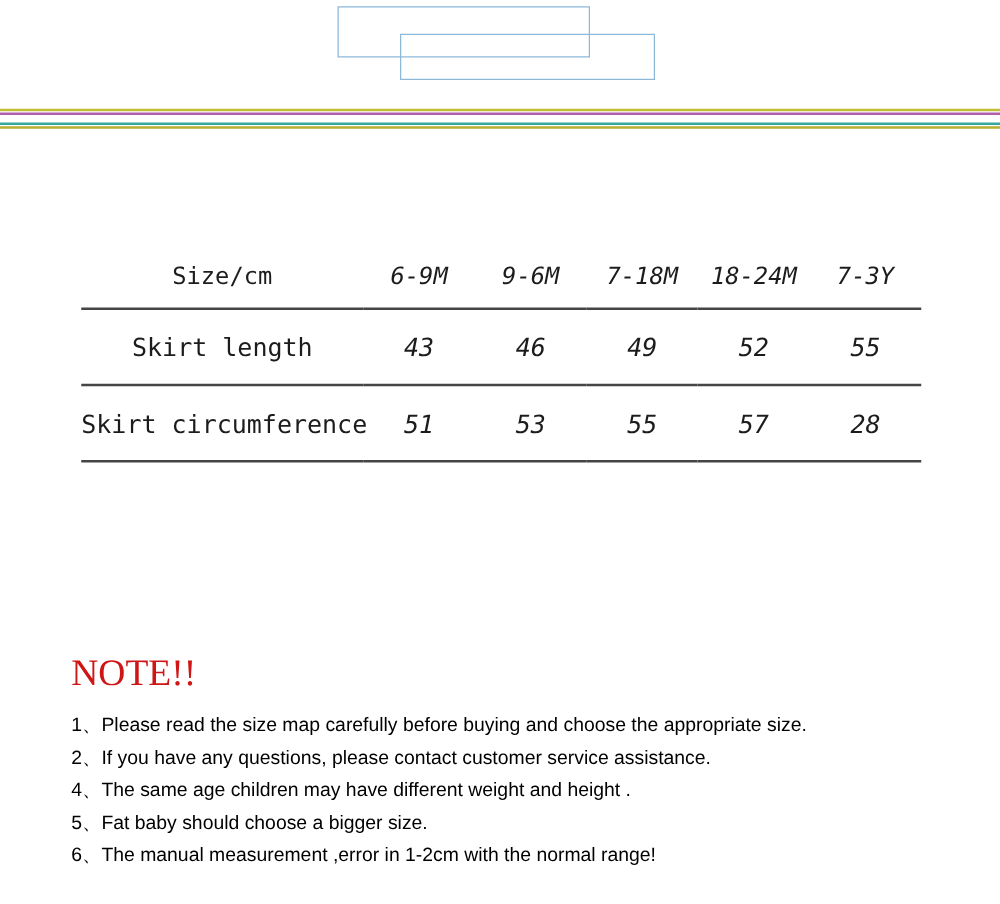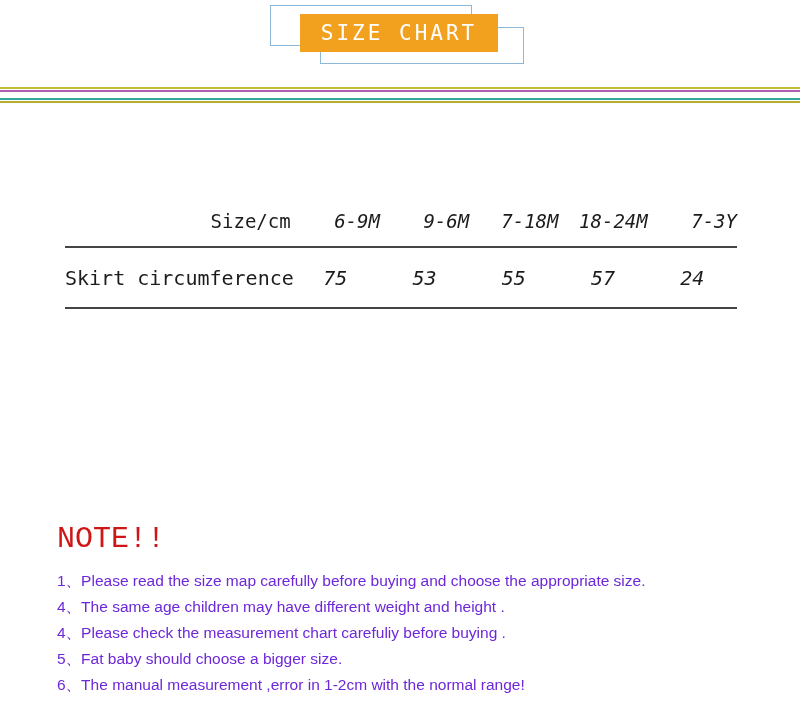--- a/index.html
+++ b/index.html
@@ -54,48 +54,47 @@
   }
   table.size-table th, table.size-table td {
     border-bottom: 2px solid var(--table-line, #454545);
     text-align: center;
     vertical-align: middle;
     font-weight: normal;
     white-space: nowrap;
     font-size: 19px;
     padding: 0;
   }
-  table.size-table th { height: 50px; text-align: right; }
+  table.size-table th { height: 50px; }
   table.size-table td { height: 59px; font-size: 20px; }
   td.label-cell, th.label-cell { width: 225px; }
   td.val-cell, th.val-cell { width: 89px; font-style: italic; }
 
   
   .note { position: absolute; left: 57px; top: 522px; width: 710px; }
   .note-title {
-    font-family: Liberation Mono, monospace;
+    font-family: Liberation Serif, serif;
     font-size: 30px;
     color: var(--note-title, #cf1616);
     margin-bottom: 12px;
   }
   .note-item {
     font-size: 15.5px;
-    color: #6d28d9;
+    color: #000000;
     line-height: 26px;
   }
 </style>
 </head>
 <body>
 
 <div class="page">
 
   <div class="banner">
     <div class="deco-rect rect1"></div>
     <div class="deco-rect rect2"></div>
-    <div class="banner-title">SIZE CHART</div>
   </div>
 
   <div class="deco-lines">
     <div class="line l1"></div>
     <div class="line l2"></div>
     <div class="line l3"></div>
     <div class="line l4"></div>
   </div>
 
   <table class="size-table">
@@ -104,32 +103,40 @@
         <th class="label-cell">Size/cm</th>
         <th class="val-cell">6-9M</th>
         <th class="val-cell">9-6M</th>
         <th class="val-cell">7-18M</th>
         <th class="val-cell">18-24M</th>
         <th class="val-cell">7-3Y</th>
       </tr>
     </thead>
     <tbody>
       <tr>
+        <td class="label-cell">Skirt length</td>
+        <td class="val-cell">43</td>
+        <td class="val-cell">46</td>
+        <td class="val-cell">49</td>
+        <td class="val-cell">52</td>
+        <td class="val-cell">55</td>
+      </tr>
+      <tr>
         <td class="label-cell">Skirt circumference</td>
-        <td class="val-cell">75</td>
+        <td class="val-cell">51</td>
         <td class="val-cell">53</td>
         <td class="val-cell">55</td>
         <td class="val-cell">57</td>
-        <td class="val-cell">24</td>
+        <td class="val-cell">28</td>
       </tr>
     </tbody>
   </table>
 
   <div class="note">
     <div class="note-title">NOTE!!</div>
     <div class="note-item">1、Please read the size map carefully before buying and choose the appropriate size.</div>
+    <div class="note-item">2、If you have any questions, please contact customer service assistance.</div>
     <div class="note-item">4、The same age children may have different weight and height .</div>
-    <div class="note-item">4、Please check  the  measurement chart carefuliy before buying .</div>
     <div class="note-item">5、Fat baby should choose a bigger size.</div>
     <div class="note-item">6、The manual measurement ,error in 1-2cm with the normal range!</div>
   </div>
 
 </div>
 
 </body></html>

